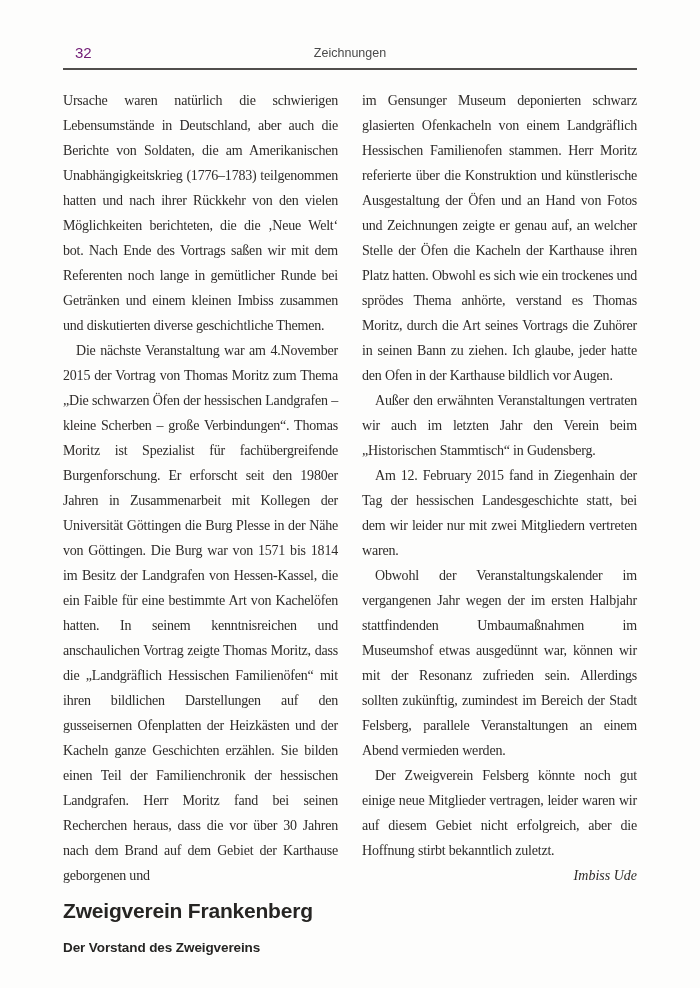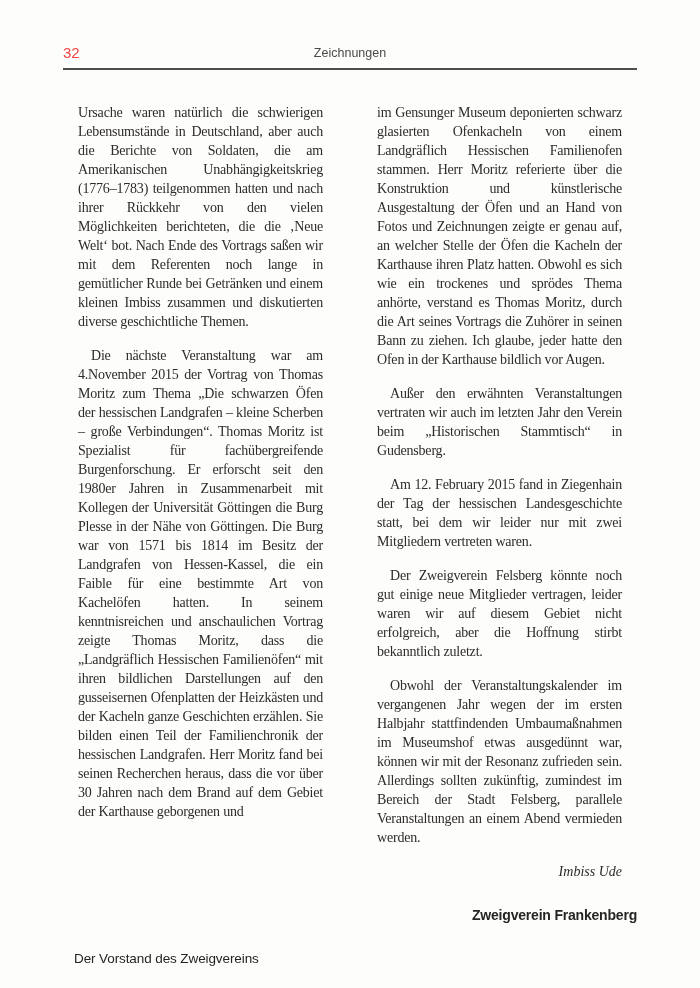--- a/index.html
+++ b/index.html
@@ -13,25 +13,25 @@
     color: #2e2b29;
     box-sizing: border-box;
   }
   .page-header {
     position: relative;
     height: 70px;
     margin: 0 63px;
   }
   .pagenum {
     position: absolute;
-    left: 0;
+    left: 12px;
     bottom: 9px;
     font-family: "Liberation Sans", sans-serif;
     font-size: 15px;
-    color: #ef4444;
+    color: #701a75;
   }
   .running-title {
     position: absolute;
     left: 0;
     right: 0;
     bottom: 10px;
     text-align: center;
     font-family: "Liberation Sans", sans-serif;
     font-size: 12.5px;
     color: #4a4a4a;
@@ -41,51 +41,51 @@
     left: 0;
     right: 0;
     bottom: 0;
     height: 0;
     border-bottom: 2px solid #504e4c;
   }
   .content { margin: 0 63px; }
   .cols { display: flex; gap: 24px; }
   .col { flex: 1 1 0; min-width: 0; }
   p {
-    margin: 15px;
+    margin: 0;
     text-align: justify;
     font-size: 14px;
-    line-height: 19px;
+    line-height: 25px;
     letter-spacing: -0.2px;
     hyphens: auto;
     -webkit-hyphens: auto;
   }
   .indent { text-indent: 13px; }
   .felsberg-cols { margin-top: 18px; }
   .signature {
     text-align: right;
     font-style: italic;
     letter-spacing: 0;
   }
   .section-heading {
     font-family: "Liberation Sans", sans-serif;
-    font-size: 14px;
+    font-size: 21px;
     font-weight: 700;
     letter-spacing: -0.2px;
-    text-align: right;
+    text-align: left;
     color: #262523;
     margin: 11px 0 14px 0;
   }
   .subheading {
     font-family: "Liberation Sans", sans-serif;
     font-size: 13.5px;
-    font-weight: 400;
+    font-weight: 700;
     letter-spacing: -0.1px;
     color: #262523;
-    margin: 11px;
+    margin: 0;
     line-height: 21.3px;
   }
 </style>
 </head>
 <body>
 
 <div class="page">
 
   <header class="page-header">
     <span class="pagenum">32</span>
@@ -97,22 +97,22 @@
 
     <section class="cols felsberg-cols">
       <div class="col">
         <p>Ursache waren natürlich die schwierigen Lebensumstände in Deutschland, aber auch die Berichte von Soldaten, die am Amerikanischen Unabhängigkeitskrieg (1776–1783) teilgenommen hatten und nach ihrer Rückkehr von den vielen Möglichkeiten berichteten, die die ‚Neue Welt‘ bot. Nach Ende des Vortrags saßen wir mit dem Referenten noch lange in gemütlicher Runde bei Getränken und einem kleinen Imbiss zusammen und diskutierten diverse geschichtliche Themen.</p>
         <p class="indent">Die nächste Veranstaltung war am 4.November 2015 der Vortrag von Thomas Moritz zum Thema „Die schwarzen Öfen der hessischen Landgrafen – kleine Scherben – große Verbindungen“. Thomas Moritz ist Spezialist für fachübergreifende Burgenforschung. Er erforscht seit den 1980er Jahren in Zusammenarbeit mit Kollegen der Universität Göttingen die Burg Plesse in der Nähe von Göttingen. Die Burg war von 1571 bis 1814 im Besitz der Landgrafen von Hessen-Kassel, die ein Faible für eine bestimmte Art von Kachelöfen hatten. In seinem kenntnisreichen und anschaulichen Vortrag zeigte Thomas Moritz, dass die „Landgräflich Hessischen Familienöfen“ mit ihren bildlichen Darstellungen auf den gusseisernen Ofenplatten der Heizkästen und der Kacheln ganze Geschichten erzählen. Sie bilden einen Teil der Familienchronik der hessischen Landgrafen. Herr Moritz fand bei seinen Recherchen heraus, dass die vor über 30 Jahren nach dem Brand auf dem Gebiet der Karthause geborgenen und</p>
       </div>
       <div class="col">
         <p>im Gensunger Museum deponierten schwarz glasierten Ofenkacheln von einem Landgräflich Hessischen Familienofen stammen. Herr Moritz referierte über die Konstruktion und künstlerische Ausgestaltung der Öfen und an Hand von Fotos und Zeichnungen zeigte er genau auf, an welcher Stelle der Öfen die Kacheln der Karthause ihren Platz hatten. Obwohl es sich wie ein trockenes und sprödes Thema anhörte, verstand es Thomas Moritz, durch die Art seines Vortrags die Zuhörer in seinen Bann zu ziehen. Ich glaube, jeder hatte den Ofen in der Karthause bildlich vor Augen.</p>
         <p class="indent">Außer den erwähnten Veranstaltungen vertraten wir auch im letzten Jahr den Verein beim „Historischen Stammtisch“ in Gudensberg.</p>
         <p class="indent">Am 12. February 2015 fand in Ziegenhain der Tag der hessischen Landesgeschichte statt, bei dem wir leider nur mit zwei Mitgliedern vertreten waren.</p>
+        <p class="indent">Obwohl der Veranstaltungskalender im vergangenen Jahr wegen der im ersten Halbjahr stattfindenden Umbaumaßnahmen im Museumshof etwas ausgedünnt war, können wir mit der Resonanz zufrieden sein. Allerdings sollten zukünftig, zumindest im Bereich der Stadt Felsberg, parallele Veranstaltungen an einem Abend vermieden werden.</p>
         <p class="indent">Der Zweigverein Felsberg könnte noch gut einige neue Mitglieder vertragen, leider waren wir auf diesem Gebiet nicht erfolgreich, aber die Hoffnung stirbt bekanntlich zuletzt.</p>
-        <p class="indent">Obwohl der Veranstaltungskalender im vergangenen Jahr wegen der im ersten Halbjahr stattfindenden Umbaumaßnahmen im Museumshof etwas ausgedünnt war, können wir mit der Resonanz zufrieden sein. Allerdings sollten zukünftig, zumindest im Bereich der Stadt Felsberg, parallele Veranstaltungen an einem Abend vermieden werden.</p>
         <p class="signature">Imbiss Ude</p>
       </div>
     </section>
 
     <h2 class="section-heading">Zweigverein Frankenberg</h2>
 
     <section class="cols">
       <div class="col">
         <h3 class="subheading">Der Vorstand des Zweigvereins</h3>
       </div>

